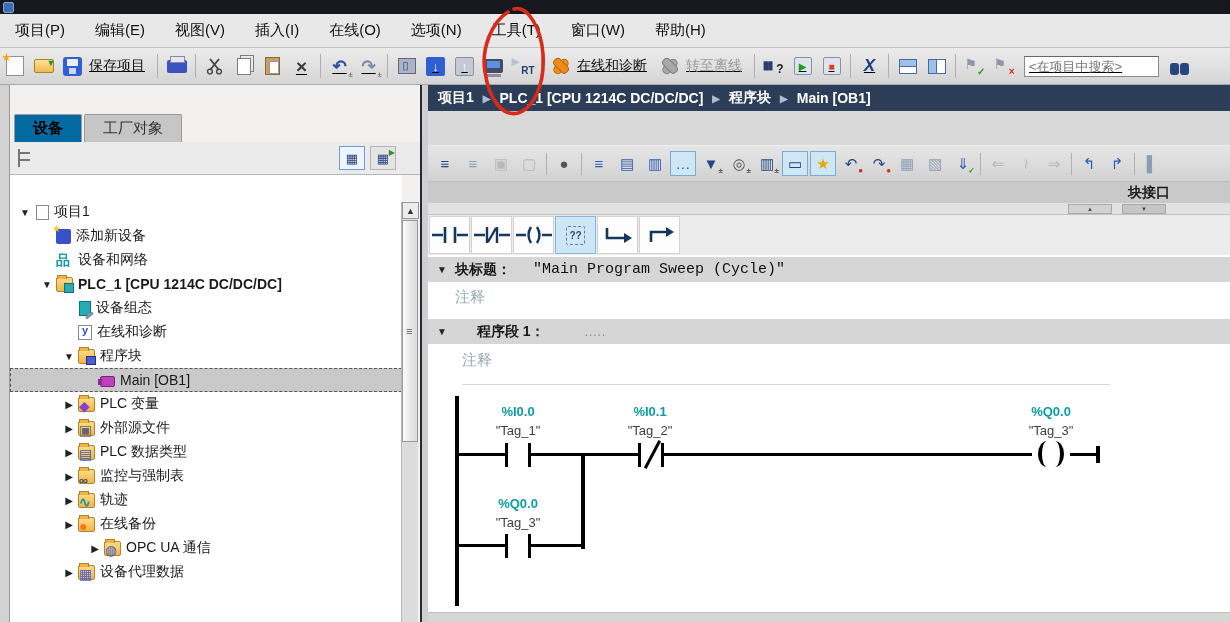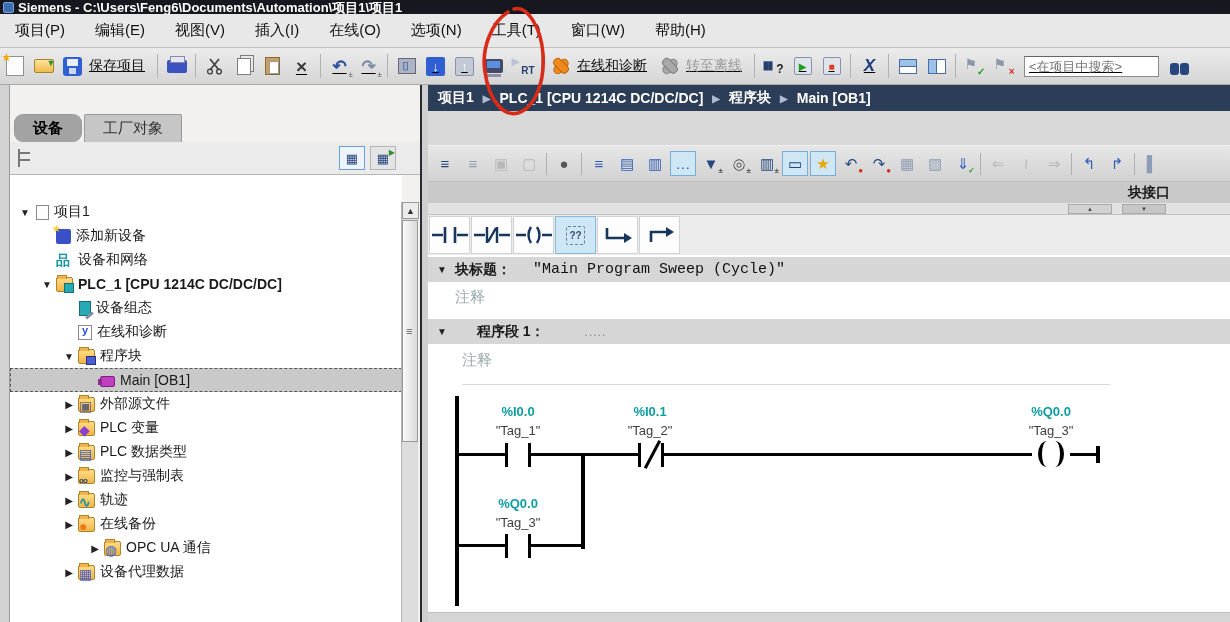--- a/index.html
+++ b/index.html
@@ -80,21 +80,21 @@
   .edge-strip { position:absolute; left:0; top:85px; width:10px; height:537px; background:#d2d2d2; border-right:1px solid #9a9a9a; }
 
   
   .ptree { position:absolute; left:10px; top:85px; width:412px; height:537px; background:#f2f1f0; border-right:2px solid #2a2a35; }
   .ptree-header { position:absolute; left:0; top:0; width:100%; height:27px; background:linear-gradient(#b3b3b3,#949494);
                   color:#fff; font-weight:bold; font-size:15px; display:flex; align-items:center; padding:0 8px; }
   .ptree-header .hicons { margin-left:auto; display:flex; gap:10px; color:#f2f2f2; font-size:12px; }
   .ptabs { position:absolute; left:4px; top:29px; height:28px; display:flex; }
   .ptab { font-size:15px; padding:4px 18px; border:1px solid #9a9a9a; border-bottom:none; background:#c6c6c6; color:#333;
           border-radius:2px 2px 0 0; margin-right:2px; }
-  .ptab.active { background:#a3a3a3; font-weight:bold; color:#000;border-radius:9px; }
+  .ptab.active { background:#0369a1; font-weight:bold; color:#000; }
   .ptree-sub { position:absolute; left:0; top:57px; width:100%; height:33px; background:#ebebeb; border-bottom:1px solid #b5b5b5; }
   .mini-tree-icon { position:absolute; left:8px; top:7px; width:18px; height:18px; border-left:2px solid #777; }
   .mini-tree-icon::before { content:""; position:absolute; left:0; top:3px; width:10px; height:2px; background:#777; box-shadow:0 7px 0 #777; }
   .sub-right { position:absolute; right:24px; top:4px; display:flex; gap:5px; }
   .sub-btn { width:26px; height:24px; border:1px solid #6e9fd4; background:#eef4fb; display:flex; align-items:center; justify-content:center;
              color:#27457e; font-size:13px; position:relative; }
   .sub-btn.plain { border-color:#b5b5b5; background:#e4e4e4; }
   .sub-btn.plain::after { content:"▶"; position:absolute; right:0px; top:1px; color:#2f8f2f; font-size:8px; }
 
   .tree-rows { position:absolute; left:0; top:115px; width:392px; height:422px; background:#fff; overflow:hidden; }
@@ -196,21 +196,20 @@
 
   .red-annot { position:absolute; left:470px; top:0; width:95px; height:125px; pointer-events:none; z-index:60; }
 </style>
 </head>
 <body>
 
 <div id="app">
 
   <div class="titlebar">
     <span class="appicon"></span>
-    <span class="title-text">Siemens  -  C:\Users\Feng6\Documents\Automation\项目1\项目1</span>
   </div>
 
   <div class="menubar">
       <span class="menu-item">
         <span>项目(P)</span>
       </span>
       <span class="menu-item">
         <span>编辑(E)</span>
       </span>
       <span class="menu-item">
@@ -391,31 +390,31 @@
     <span class="ticon ic-fold ic-program-blocks"></span>
     <span class="tlabel">程序块</span>
   </div>
         <div class="trow selected" style="padding-left: 72px;">
     <span class="exp"></span>
     <span class="ticon ic-ob"></span>
     <span class="tlabel">Main [OB1]</span>
   </div>
         <div class="trow exp-closed" style="padding-left: 50px;">
     <span class="exp"></span>
+    <span class="ticon ic-fold ic-tags">
+            <span class="badge"></span>
+          </span>
+    <span class="tlabel">PLC 变量</span>
+  </div>
+        <div class="trow exp-closed" style="padding-left: 50px;">
+    <span class="exp"></span>
     <span class="ticon ic-fold ic-ext">
             <span class="badge"></span>
           </span>
     <span class="tlabel">外部源文件</span>
-  </div>
-        <div class="trow exp-closed" style="padding-left: 50px;">
-    <span class="exp"></span>
-    <span class="ticon ic-fold ic-tags">
-            <span class="badge"></span>
-          </span>
-    <span class="tlabel">PLC 变量</span>
   </div>
         <div class="trow exp-closed" style="padding-left: 50px;">
     <span class="exp"></span>
     <span class="ticon ic-fold ic-types">
             <span class="badge"></span>
           </span>
     <span class="tlabel">PLC 数据类型</span>
   </div>
         <div class="trow exp-closed" style="padding-left: 50px;">
     <span class="exp"></span>

